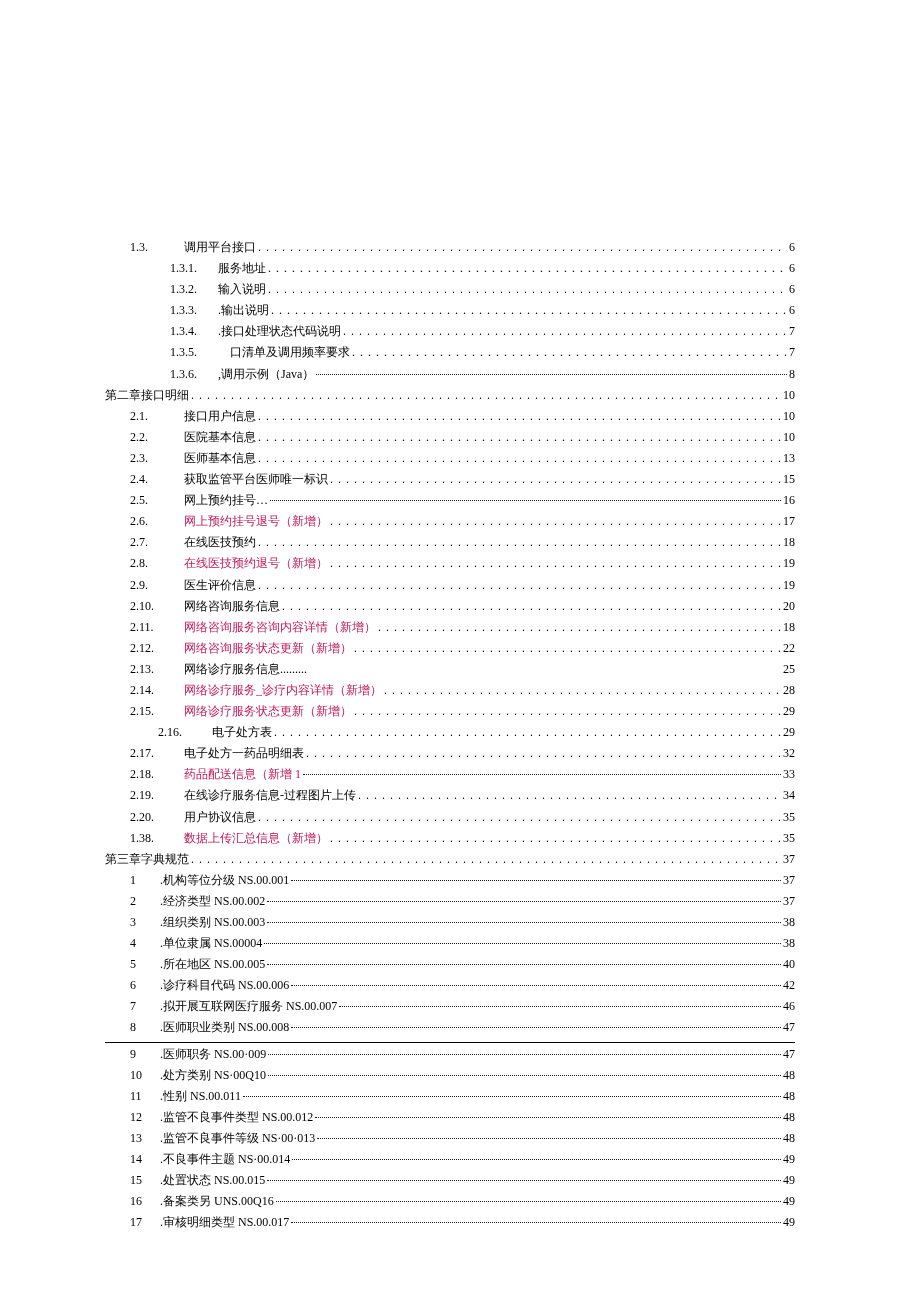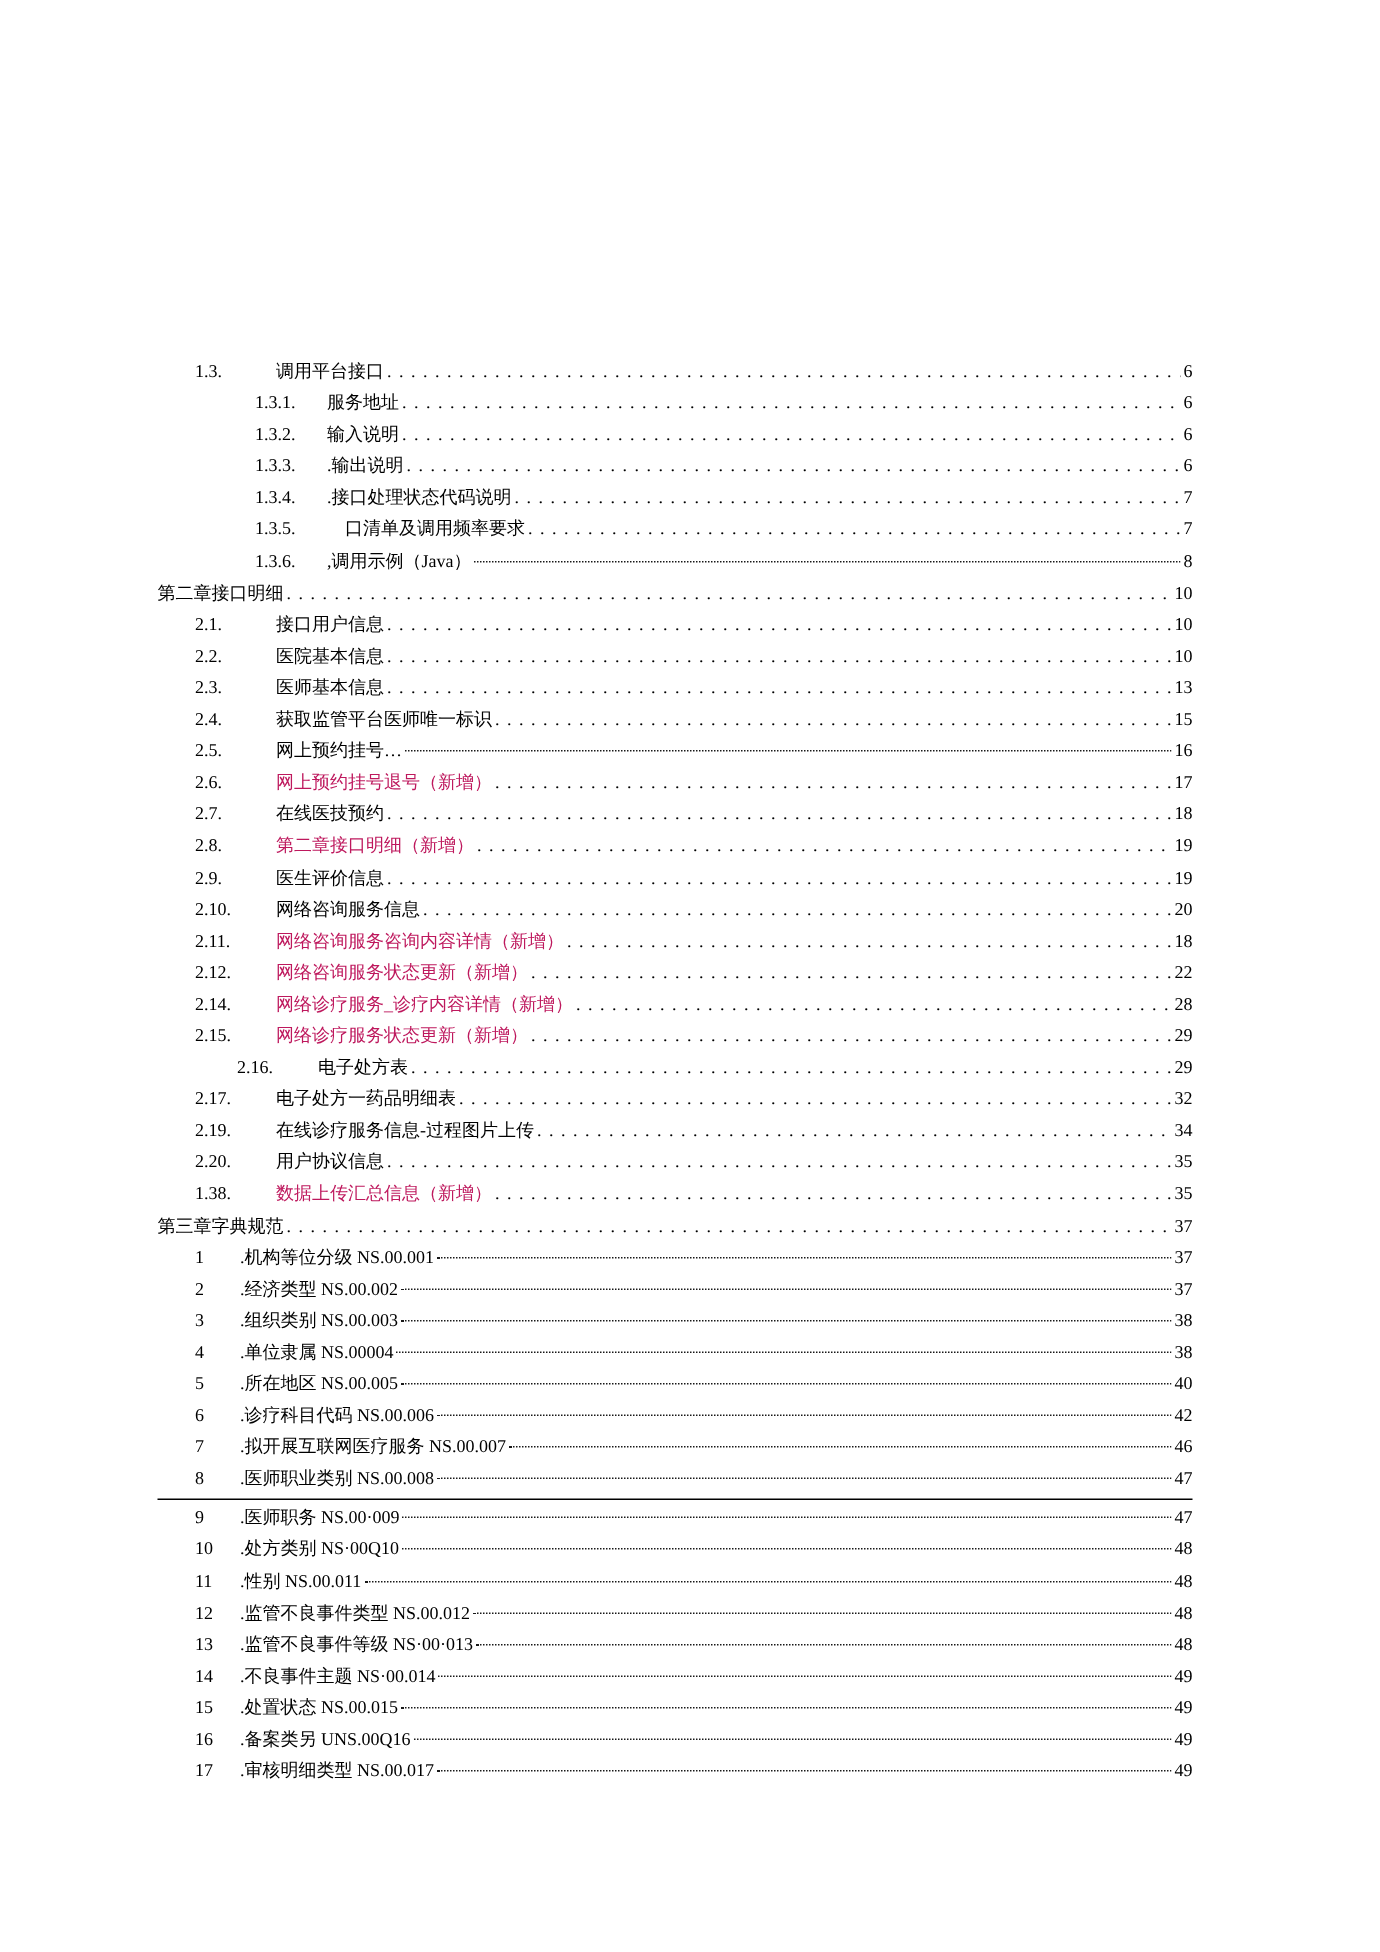--- a/index.html
+++ b/index.html
@@ -141,21 +141,21 @@
       <span class="pg">17</span>
     </div>
     <div class="toc-line indent-1">
       <span class="num" style="width: 54px;">2.7.</span>
       <span class="title">在线医技预约</span>
       <span class="leader">. . . . . . . . . . . . . . . . . . . . . . . . . . . . . . . . . . . . . . . . . . . . . . . . . . . . . . . . . . . . . . . . . . . . . . . . . . . . . . . . . . . . . . . . . . . . . . . . . . . . . . . . . . . . . . . . . . . . . . . . . . . . . . . . . . . . . . . . . . . . . . . . . . . . . . . . . . . . . . . . . . . . . . . . . . . . . . . . . . . . . . . . . . . . . . . . . . . . . . . . </span>
       <span class="pg">18</span>
     </div>
     <div class="toc-line indent-1">
       <span class="num" style="width: 54px;">2.8.</span>
-      <span class="title highlight">第二章接口明细（新增）</span>
+      <span class="title highlight">在线医技预约退号（新增）</span>
       <span class="leader">. . . . . . . . . . . . . . . . . . . . . . . . . . . . . . . . . . . . . . . . . . . . . . . . . . . . . . . . . . . . . . . . . . . . . . . . . . . . . . . . . . . . . . . . . . . . . . . . . . . . . . . . . . . . . . . . . . . . . . . . . . . . . . . . . . . . . . . . . . . . . . . . . . . . . . . . . . . . . . . . . . . . . . . . . . . . . . . . . . . . . . . . . . . . . . . . . . . . . . . . </span>
       <span class="pg">19</span>
     </div>
     <div class="toc-line indent-1">
       <span class="num" style="width: 54px;">2.9.</span>
       <span class="title">医生评价信息</span>
       <span class="leader">. . . . . . . . . . . . . . . . . . . . . . . . . . . . . . . . . . . . . . . . . . . . . . . . . . . . . . . . . . . . . . . . . . . . . . . . . . . . . . . . . . . . . . . . . . . . . . . . . . . . . . . . . . . . . . . . . . . . . . . . . . . . . . . . . . . . . . . . . . . . . . . . . . . . . . . . . . . . . . . . . . . . . . . . . . . . . . . . . . . . . . . . . . . . . . . . . . . . . . . . </span>
       <span class="pg">19</span>
     </div>
     <div class="toc-line indent-1">
@@ -170,20 +170,26 @@
       <span class="leader">. . . . . . . . . . . . . . . . . . . . . . . . . . . . . . . . . . . . . . . . . . . . . . . . . . . . . . . . . . . . . . . . . . . . . . . . . . . . . . . . . . . . . . . . . . . . . . . . . . . . . . . . . . . . . . . . . . . . . . . . . . . . . . . . . . . . . . . . . . . . . . . . . . . . . . . . . . . . . . . . . . . . . . . . . . . . . . . . . . . . . . . . . . . . . . . . . . . . . . . . </span>
       <span class="pg">18</span>
     </div>
     <div class="toc-line indent-1">
       <span class="num" style="width: 54px;">2.12.</span>
       <span class="title highlight">网络咨询服务状态更新（新增）</span>
       <span class="leader">. . . . . . . . . . . . . . . . . . . . . . . . . . . . . . . . . . . . . . . . . . . . . . . . . . . . . . . . . . . . . . . . . . . . . . . . . . . . . . . . . . . . . . . . . . . . . . . . . . . . . . . . . . . . . . . . . . . . . . . . . . . . . . . . . . . . . . . . . . . . . . . . . . . . . . . . . . . . . . . . . . . . . . . . . . . . . . . . . . . . . . . . . . . . . . . . . . . . . . . . </span>
       <span class="pg">22</span>
     </div>
     <div class="toc-line indent-1">
+      <span class="num" style="width: 54px;">2.13.</span>
+      <span class="title">网络诊疗服务信息.........</span>
+      <span class="leader" style="border-bottom: none;"></span>
+      <span class="pg">25</span>
+    </div>
+    <div class="toc-line indent-1">
       <span class="num" style="width: 54px;">2.14.</span>
       <span class="title highlight">网络诊疗服务_诊疗内容详情（新增）</span>
       <span class="leader">. . . . . . . . . . . . . . . . . . . . . . . . . . . . . . . . . . . . . . . . . . . . . . . . . . . . . . . . . . . . . . . . . . . . . . . . . . . . . . . . . . . . . . . . . . . . . . . . . . . . . . . . . . . . . . . . . . . . . . . . . . . . . . . . . . . . . . . . . . . . . . . . . . . . . . . . . . . . . . . . . . . . . . . . . . . . . . . . . . . . . . . . . . . . . . . . . . . . . . . . </span>
       <span class="pg">28</span>
     </div>
     <div class="toc-line indent-1">
       <span class="num" style="width: 54px;">2.15.</span>
       <span class="title highlight">网络诊疗服务状态更新（新增）</span>
       <span class="leader">. . . . . . . . . . . . . . . . . . . . . . . . . . . . . . . . . . . . . . . . . . . . . . . . . . . . . . . . . . . . . . . . . . . . . . . . . . . . . . . . . . . . . . . . . . . . . . . . . . . . . . . . . . . . . . . . . . . . . . . . . . . . . . . . . . . . . . . . . . . . . . . . . . . . . . . . . . . . . . . . . . . . . . . . . . . . . . . . . . . . . . . . . . . . . . . . . . . . . . . . </span>
       <span class="pg">29</span>
@@ -192,20 +198,26 @@
       <span class="num" style="width: 54px; margin-left: 28px;">2.16.</span>
       <span class="title">电子处方表</span>
       <span class="leader">. . . . . . . . . . . . . . . . . . . . . . . . . . . . . . . . . . . . . . . . . . . . . . . . . . . . . . . . . . . . . . . . . . . . . . . . . . . . . . . . . . . . . . . . . . . . . . . . . . . . . . . . . . . . . . . . . . . . . . . . . . . . . . . . . . . . . . . . . . . . . . . . . . . . . . . . . . . . . . . . . . . . . . . . . . . . . . . . . . . . . . . . . . . . . . . . . . . . . . . . </span>
       <span class="pg">29</span>
     </div>
     <div class="toc-line indent-1">
       <span class="num" style="width: 54px;">2.17.</span>
       <span class="title">电子处方一药品明细表</span>
       <span class="leader">. . . . . . . . . . . . . . . . . . . . . . . . . . . . . . . . . . . . . . . . . . . . . . . . . . . . . . . . . . . . . . . . . . . . . . . . . . . . . . . . . . . . . . . . . . . . . . . . . . . . . . . . . . . . . . . . . . . . . . . . . . . . . . . . . . . . . . . . . . . . . . . . . . . . . . . . . . . . . . . . . . . . . . . . . . . . . . . . . . . . . . . . . . . . . . . . . . . . . . . . </span>
       <span class="pg">32</span>
+    </div>
+    <div class="toc-line indent-1">
+      <span class="num" style="width: 54px;">2.18.</span>
+      <span class="title highlight">药品配送信息（新增 1</span>
+      <span class="leader"><span style="display: inline-block; width: 100%; border-bottom: 1px dotted rgb(0, 0, 0); transform: translateY(-3px); opacity: 0.9;"></span></span>
+      <span class="pg">33</span>
     </div>
     <div class="toc-line indent-1">
       <span class="num" style="width: 54px;">2.19.</span>
       <span class="title">在线诊疗服务信息-过程图片上传</span>
       <span class="leader">. . . . . . . . . . . . . . . . . . . . . . . . . . . . . . . . . . . . . . . . . . . . . . . . . . . . . . . . . . . . . . . . . . . . . . . . . . . . . . . . . . . . . . . . . . . . . . . . . . . . . . . . . . . . . . . . . . . . . . . . . . . . . . . . . . . . . . . . . . . . . . . . . . . . . . . . . . . . . . . . . . . . . . . . . . . . . . . . . . . . . . . . . . . . . . . . . . . . . . . . </span>
       <span class="pg">34</span>
     </div>
     <div class="toc-line indent-1">
       <span class="num" style="width: 54px;">2.20.</span>
       <span class="title">用户协议信息</span>

